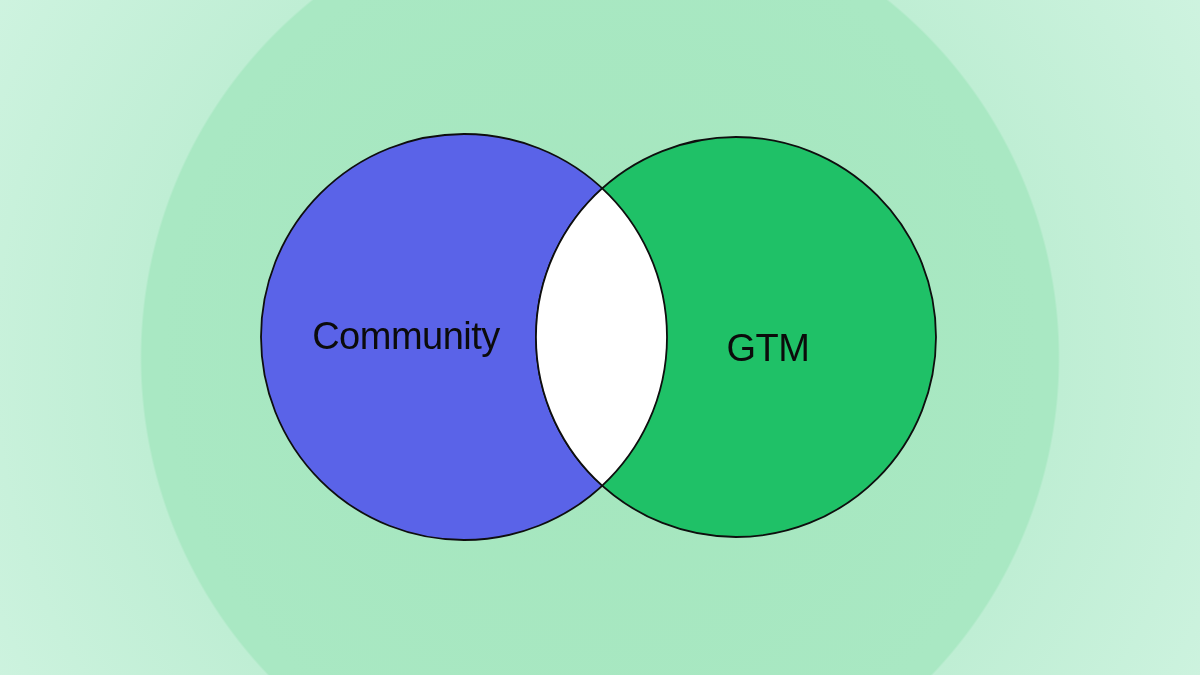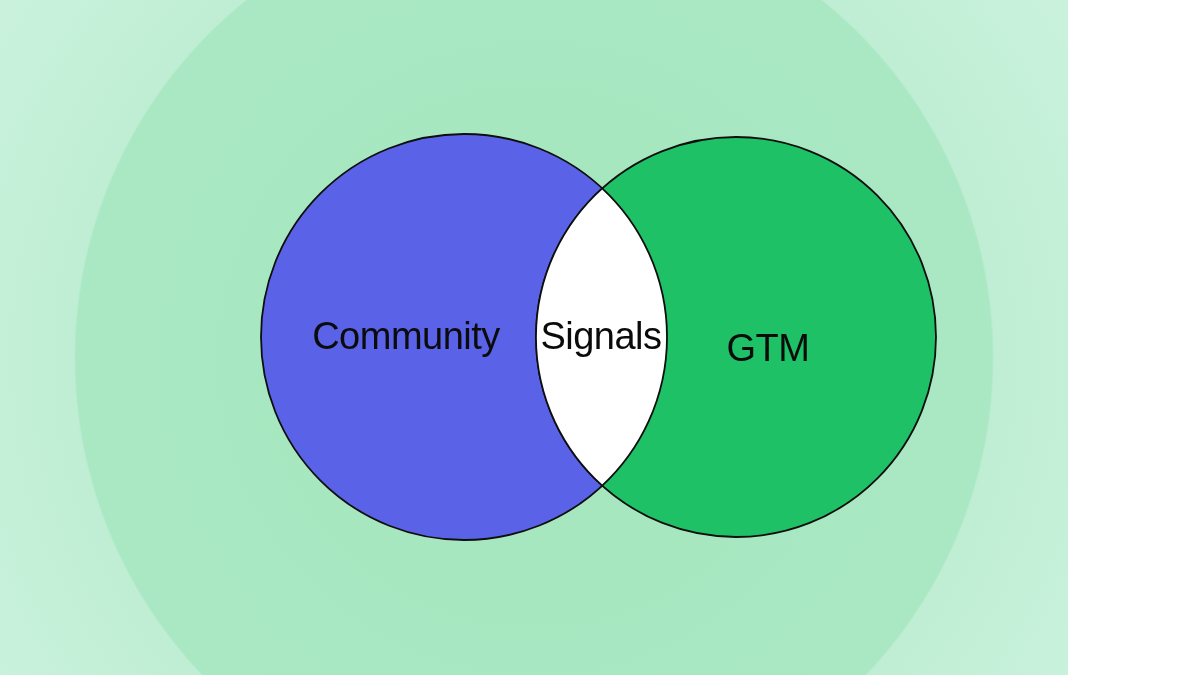--- a/index.html
+++ b/index.html
@@ -7,21 +7,21 @@
     padding: 0;
   }
   body {
     width: 1200px;
     height: 675px;
     overflow: hidden;
     font-family: "Liberation Sans", "DejaVu Sans", sans-serif;
   }
   .canvas {
     position: relative;
-    width: 1068px;
+    width: 1200px;
     height: 675px;
     
     background: radial-gradient(800px circle at 50% 53%,
       #a4e6bd 0px,
       #a9e8c3 440px,
       #a9e8c3 458px,
       #bfeed4 460px,
       #d4f5e4 800px);
   }
   .venn-svg {
@@ -51,17 +51,16 @@
 
     <circle cx="464" cy="337" r="203" stroke="#0e0e0e" stroke-width="1.8" fill="#5a63e8"></circle>
 
     <circle cx="736" cy="337" r="200" stroke="#0e0e0e" stroke-width="1.8" fill="#1fc167"></circle>
 
     <path d="M 602.2 188.3 A 200 200 0 0 0 602.2 485.7 A 203 203 0 0 0 602.2 188.3 Z" stroke="#0e0e0e" stroke-width="1.8" fill="#ffffff"></path>
   </svg>
 
   <div class="venn-label label-community">Community</div>
 
-  <div class="venn-label label-signals">Signals</div>
 
   <div class="venn-label label-gtm">GTM</div>
 
 </div>
 
 </body></html>

